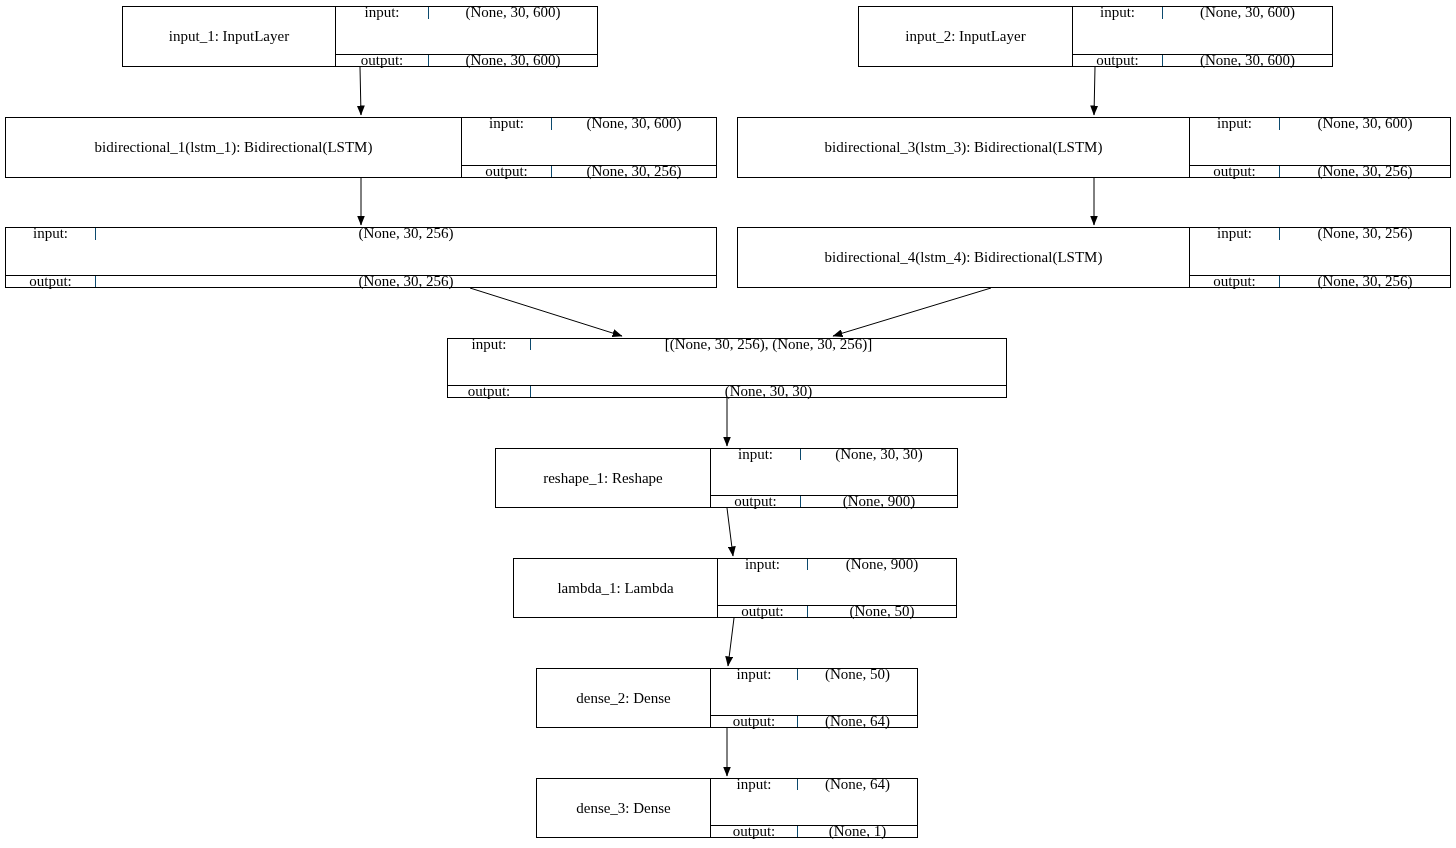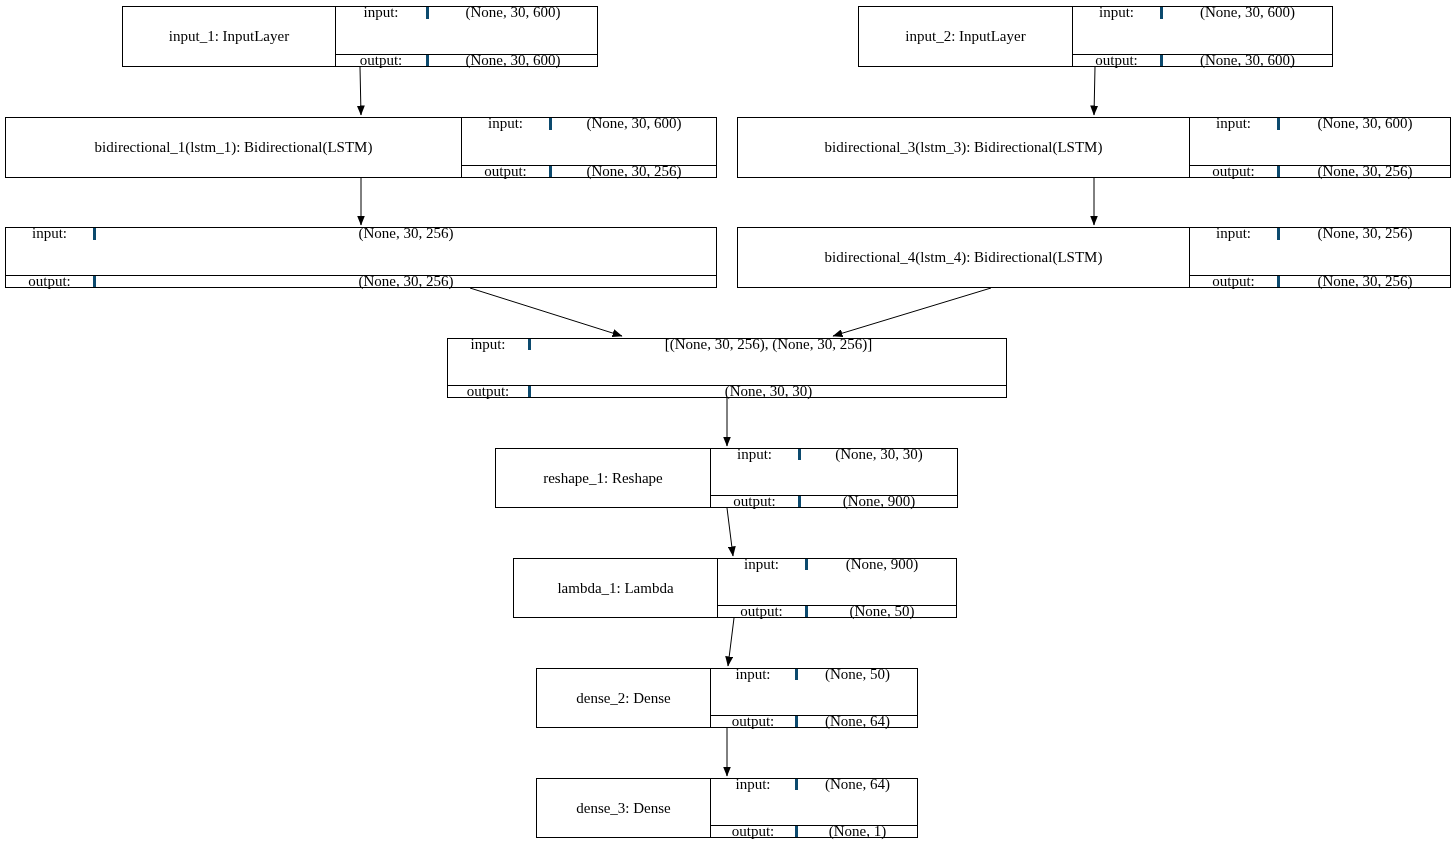--- a/index.html
+++ b/index.html
@@ -38,21 +38,21 @@
   .io-row {
     display: flex;
     flex: 1 1 50%;
     min-height: 0;
   }
   .io-row.output-row { border-top: 1px solid #000000; margin-top: 35px; }
   .io-label {
     display: flex;
     align-items: center;
     justify-content: center;
-    border-right: 3px solid #0c4a6e;
+    border-right: 1px solid #0c4a6e;
     box-sizing: border-box;
     flex: 0 0 auto;
   }
   .io-value {
     display: flex;
     align-items: center;
     justify-content: center;
     flex: 1 1 auto;
     white-space: nowrap;
     padding: 0 4px;

